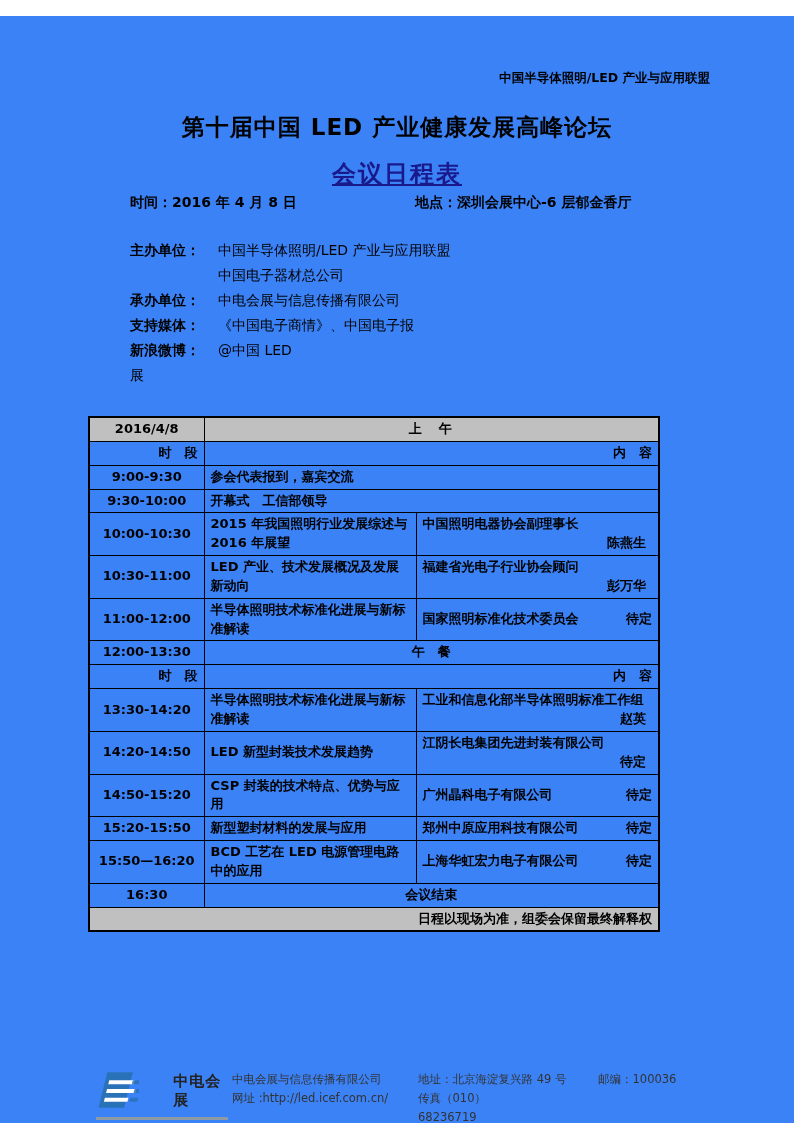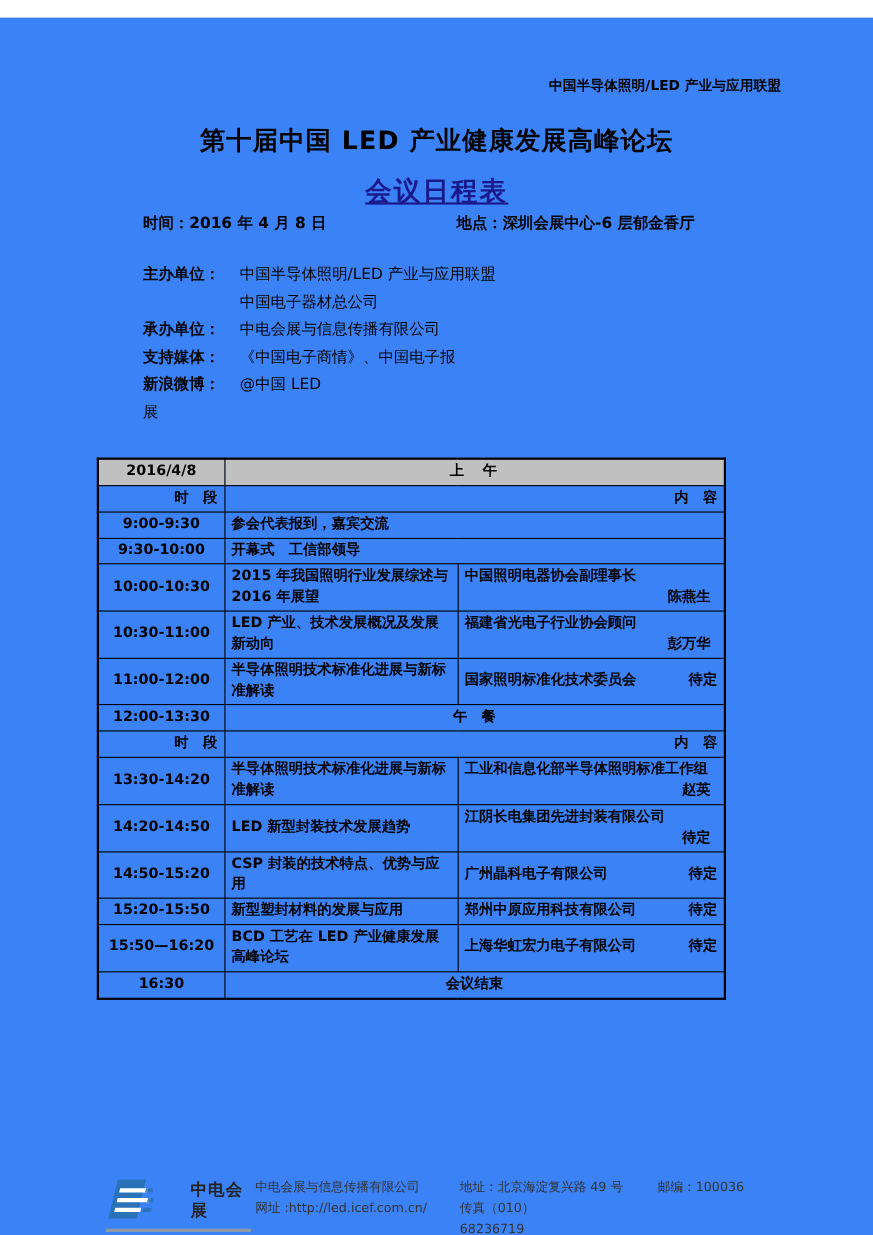--- a/index.html
+++ b/index.html
@@ -228,31 +228,34 @@
             <td class="content-cell">新型塑封材料的发展与应用</td>
             <td class="content-cell">
               <div class="speaker-flex">
                 <span>郑州中原应用科技有限公司</span>
                 <span>待定</span>
               </div>
             </td>
           </tr>
           <tr>
             <td class="time-cell">15:50—16:20</td>
-            <td class="content-cell">BCD 工艺在 LED 产业健康发展高峰论坛</td>
+            <td class="content-cell">BCD 工艺在 LED 电源管理电路中的应用</td>
             <td class="content-cell">
               <div class="speaker-flex">
                 <span>上海华虹宏力电子有限公司</span>
                 <span>待定</span>
               </div>
             </td>
           </tr>
           <tr>
             <td class="time-cell">16:30</td>
             <td class="content-cell center" colspan="2">会议结束</td>
+          </tr>
+          <tr>
+            <td class="gray note-cell" colspan="3">日程以现场为准，组委会保留最终解释权</td>
           </tr>
         </tbody>
     </table>
   </div>
 
   <div class="footer">
     <div class="logo-box">
       <div class="logo-row">
         <svg width="44" height="42" viewBox="0 0 44 42">
           <g transform="skewX(-14) translate(10,0)">

